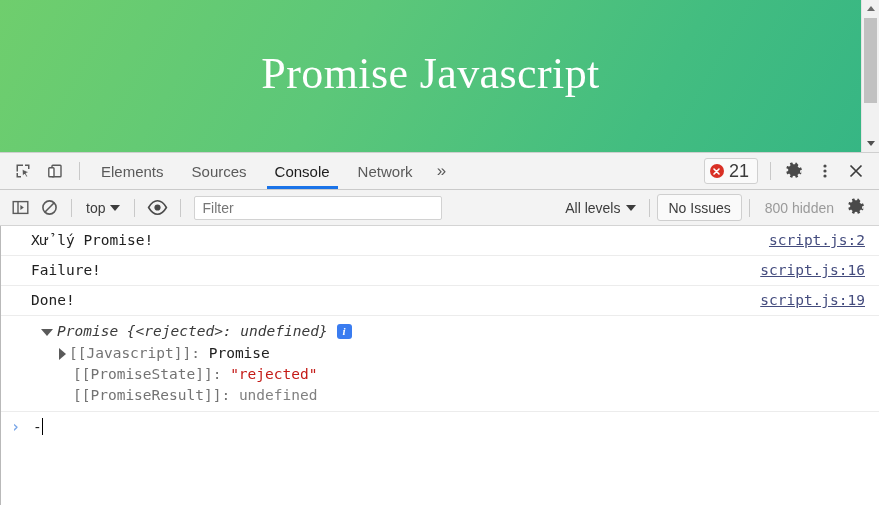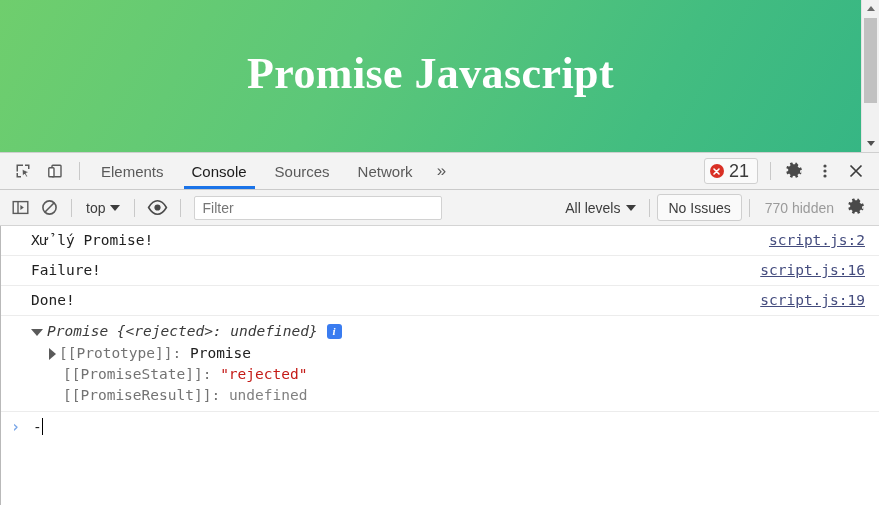--- a/index.html
+++ b/index.html
@@ -35,21 +35,21 @@
     flex: 1 1 auto;
     background: linear-gradient(120deg, #6fce6d 0%, #5cc779 40%, #43bd80 75%, #36b684 100%);
     display: flex;
     align-items: center;
     justify-content: center;
     overflow: hidden;
     position: relative;
   }
   .page-title {
     font-family: "Liberation Serif", "DejaVu Serif", serif;
-    font-weight: bold;
+    font-weight: normal;
     font-size: 44px;
     color: #ffffff;
     letter-spacing: 0.4px;
     line-height: 1;
     text-align: center;
     margin: 0;
     padding-bottom: 4px;
   }
 
   
@@ -317,21 +317,21 @@
     font-size: 14.5px;
     line-height: 19px;
     margin-left: 16px;
     align-self: flex-start;
   }
 
   
   .msg-row.obj {
     flex-direction: column;
     align-items: stretch;
-    padding-left: 30px;
+    padding-left: 40px;
   }
   .obj-head {
     display: flex;
     align-items: flex-start;
   }
   .obj-head-main {
     flex: 1 1 auto;
     display: flex;
     align-items: center;
     gap: 0;
@@ -470,22 +470,22 @@
           <svg width="18" height="18" viewBox="0 0 18 18">
             <rect x="6" y="3.2" width="9" height="11.6" rx="0.8" fill="none" stroke="#5a5a5a" stroke-width="1.4"></rect>
             <rect x="2.8" y="5.8" width="5.2" height="9" rx="0.8" fill="#ffffff" stroke="#5a5a5a" stroke-width="1.4"></rect>
           </svg>
         </div>
         <div class="vsep"></div>
       </div>
 
       <div class="tabs">
         <div class="tab">Elements</div>
+        <div class="tab">Sources</div>
         <div class="tab active">Console</div>
-        <div class="tab">Sources</div>
         <div class="tab">Network</div>
         <div class="tab more">»</div>
       </div>
 
       <div class="tb-right">
         <div class="err-badge">
           <span class="err-circle">
             <svg width="9" height="9" viewBox="0 0 9 9">
               <path d="M2 2 L7 7 M7 2 L2 7" stroke="#ffffff" stroke-width="1.6" stroke-linecap="round"></path>
             </svg>
@@ -543,21 +543,21 @@
       <div class="vsep"></div>
       <input class="filter-input" type="text" placeholder="Filter" style="">
       <div class="spacer"></div>
       <div class="levels">
         <span>All levels</span>
         <span class="caret"></span>
       </div>
       <div class="vsep"></div>
       <div class="issues-btn">No Issues</div>
       <div class="vsep"></div>
-      <div class="hidden-count">770 hidden</div>
+      <div class="hidden-count">800 hidden</div>
       <div class="ct-item">
         <svg width="19" height="19" viewBox="0 0 20 20">
           <path fill="#4a4a4a" d="M10 6.6a3.4 3.4 0 1 0 0 6.8 3.4 3.4 0 0 0 0-6.8zm0 5.1a1.7 1.7 0 1 1 0-3.4 1.7 1.7 0 0 1 0 3.4z"></path>
           <path fill="#4a4a4a" d="M17.3 11.6l-1.5-.5a5.9 5.9 0 0 0 0-2.2l1.5-.5a.6.6 0 0 0 .4-.8l-.6-1.6a.6.6 0 0 0-.8-.3l-1.4.7a6 6 0 0 0-1.6-1.6l.7-1.4a.6.6 0 0 0-.3-.8L11.9.5a.6.6 0 0 0-.8.4l-.5 1.5a5.9 5.9 0 0 0-2.2 0L7.9.9a.6.6 0 0 0-.8-.4l-1.6.6a.6.6 0 0 0-.3.8l.7 1.4A6 6 0 0 0 4.3 4.9l-1.4-.7a.6.6 0 0 0-.8.3l-.6 1.6a.6.6 0 0 0 .4.8l1.5.5a5.9 5.9 0 0 0 0 2.2l-1.5.5a.6.6 0 0 0-.4.8l.6 1.6a.6.6 0 0 0 .8.3l1.4-.7a6 6 0 0 0 1.6 1.6l-.7 1.4a.6.6 0 0 0 .3.8l1.6.6a.6.6 0 0 0 .8-.4l.5-1.5a5.9 5.9 0 0 0 2.2 0l.5 1.5a.6.6 0 0 0 .8.4l1.6-.6a.6.6 0 0 0 .3-.8l-.7-1.4a6 6 0 0 0 1.6-1.6l1.4.7a.6.6 0 0 0 .8-.3l.6-1.6a.6.6 0 0 0-.4-.8z"></path>
         </svg>
       </div>
     </div>
 
     <div class="console-body">
 
@@ -581,21 +581,21 @@
           <div class="obj-head-main">
             <span class="tri-toggle"></span>
             <span class="obj-title">Promise {&lt;rejected&gt;: undefined}</span>
             <span class="info-badge">i</span>
           </div>
         </div>
 
         <div class="obj-props">
           <div class="prop-row">
             <span class="tri-toggle collapsed"></span>
-            <span class="prop-key">[[Prototype]]: </span>
+            <span class="prop-key">[[Javascript]]: </span>
             <span class="prop-val">Promise</span>
           </div>
           <div class="prop-row">
             <span class="prop-indent"></span>
             <span class="prop-key">[[PromiseState]]: </span>
             <span class="prop-val str">"rejected"</span>
           </div>
           <div class="prop-row">
             <span class="prop-indent"></span>
             <span class="prop-key">[[PromiseResult]]: </span>

